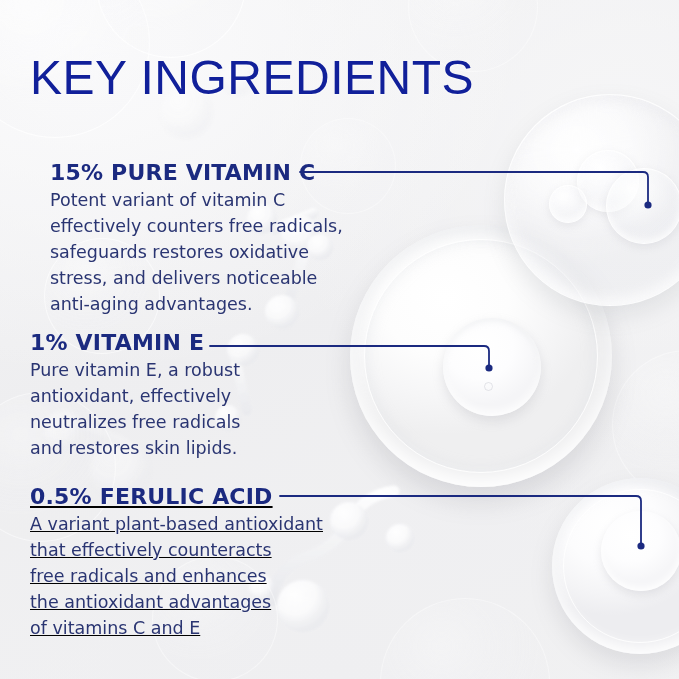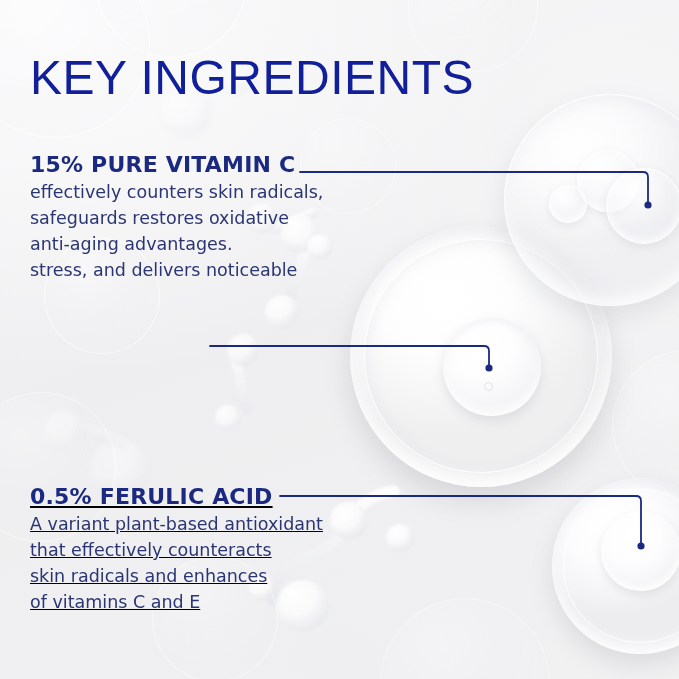--- a/index.html
+++ b/index.html
@@ -124,21 +124,21 @@
   
   #title {
     position:absolute; left:30px; top:50px;
     font-family:"Liberation Sans", sans-serif;
     font-size:48px; font-weight:400; letter-spacing:0.5px;
     color:#11209a; white-space:nowrap;
     text-shadow:0 1px 2px rgba(255,255,255,0.65);
   }
 
   .block { position:absolute; left:30px; }
-  .b1 { top:152px; }
+  .b1 { top:160px;margin-left:20px; }
   .b2 { top:330px; }
   .b3 { top:484px;text-decoration:underline; }
 
   .heading {
     font-family:"DejaVu Sans", sans-serif;
     font-size:22px; font-weight:bold; letter-spacing:0.2px;
     color:#1b2a80; white-space:nowrap;
     margin-bottom:2px;
   }
   .body {
@@ -241,31 +241,42 @@
       <circle cx="489" cy="368" r="3.6"></circle>
       <circle cx="641" cy="546" r="3.6"></circle>
     </g>
   </svg>
 
   <div id="title">KEY INGREDIENTS</div>
 
   <div class="block b1">
     <div class="heading">15% PURE VITAMIN C</div>
     <div class="body">
-      <div>effectively counters skin radicals,</div>
+      <div>Potent variant of vitamin C</div>
+      <div>effectively counters free radicals,</div>
       <div>safeguards restores oxidative</div>
+      <div>stress, and delivers noticeable</div>
       <div>anti-aging advantages.</div>
-      <div>stress, and delivers noticeable</div>
     </div>
   </div>
 
+  <div class="block b2">
+    <div class="heading">1% VITAMIN E</div>
+    <div class="body">
+      <div>Pure vitamin E, a robust</div>
+      <div>antioxidant, effectively</div>
+      <div>neutralizes free radicals</div>
+      <div>and restores skin lipids.</div>
+    </div>
+  </div>
 
   <div class="block b3">
     <div class="heading">0.5% FERULIC ACID</div>
     <div class="body">
       <div>A variant plant-based antioxidant</div>
       <div>that effectively counteracts</div>
-      <div>skin radicals and enhances</div>
+      <div>free radicals and enhances</div>
+      <div>the antioxidant advantages</div>
       <div>of vitamins C and E</div>
     </div>
   </div>
 
 </div>
 
 </body></html>

